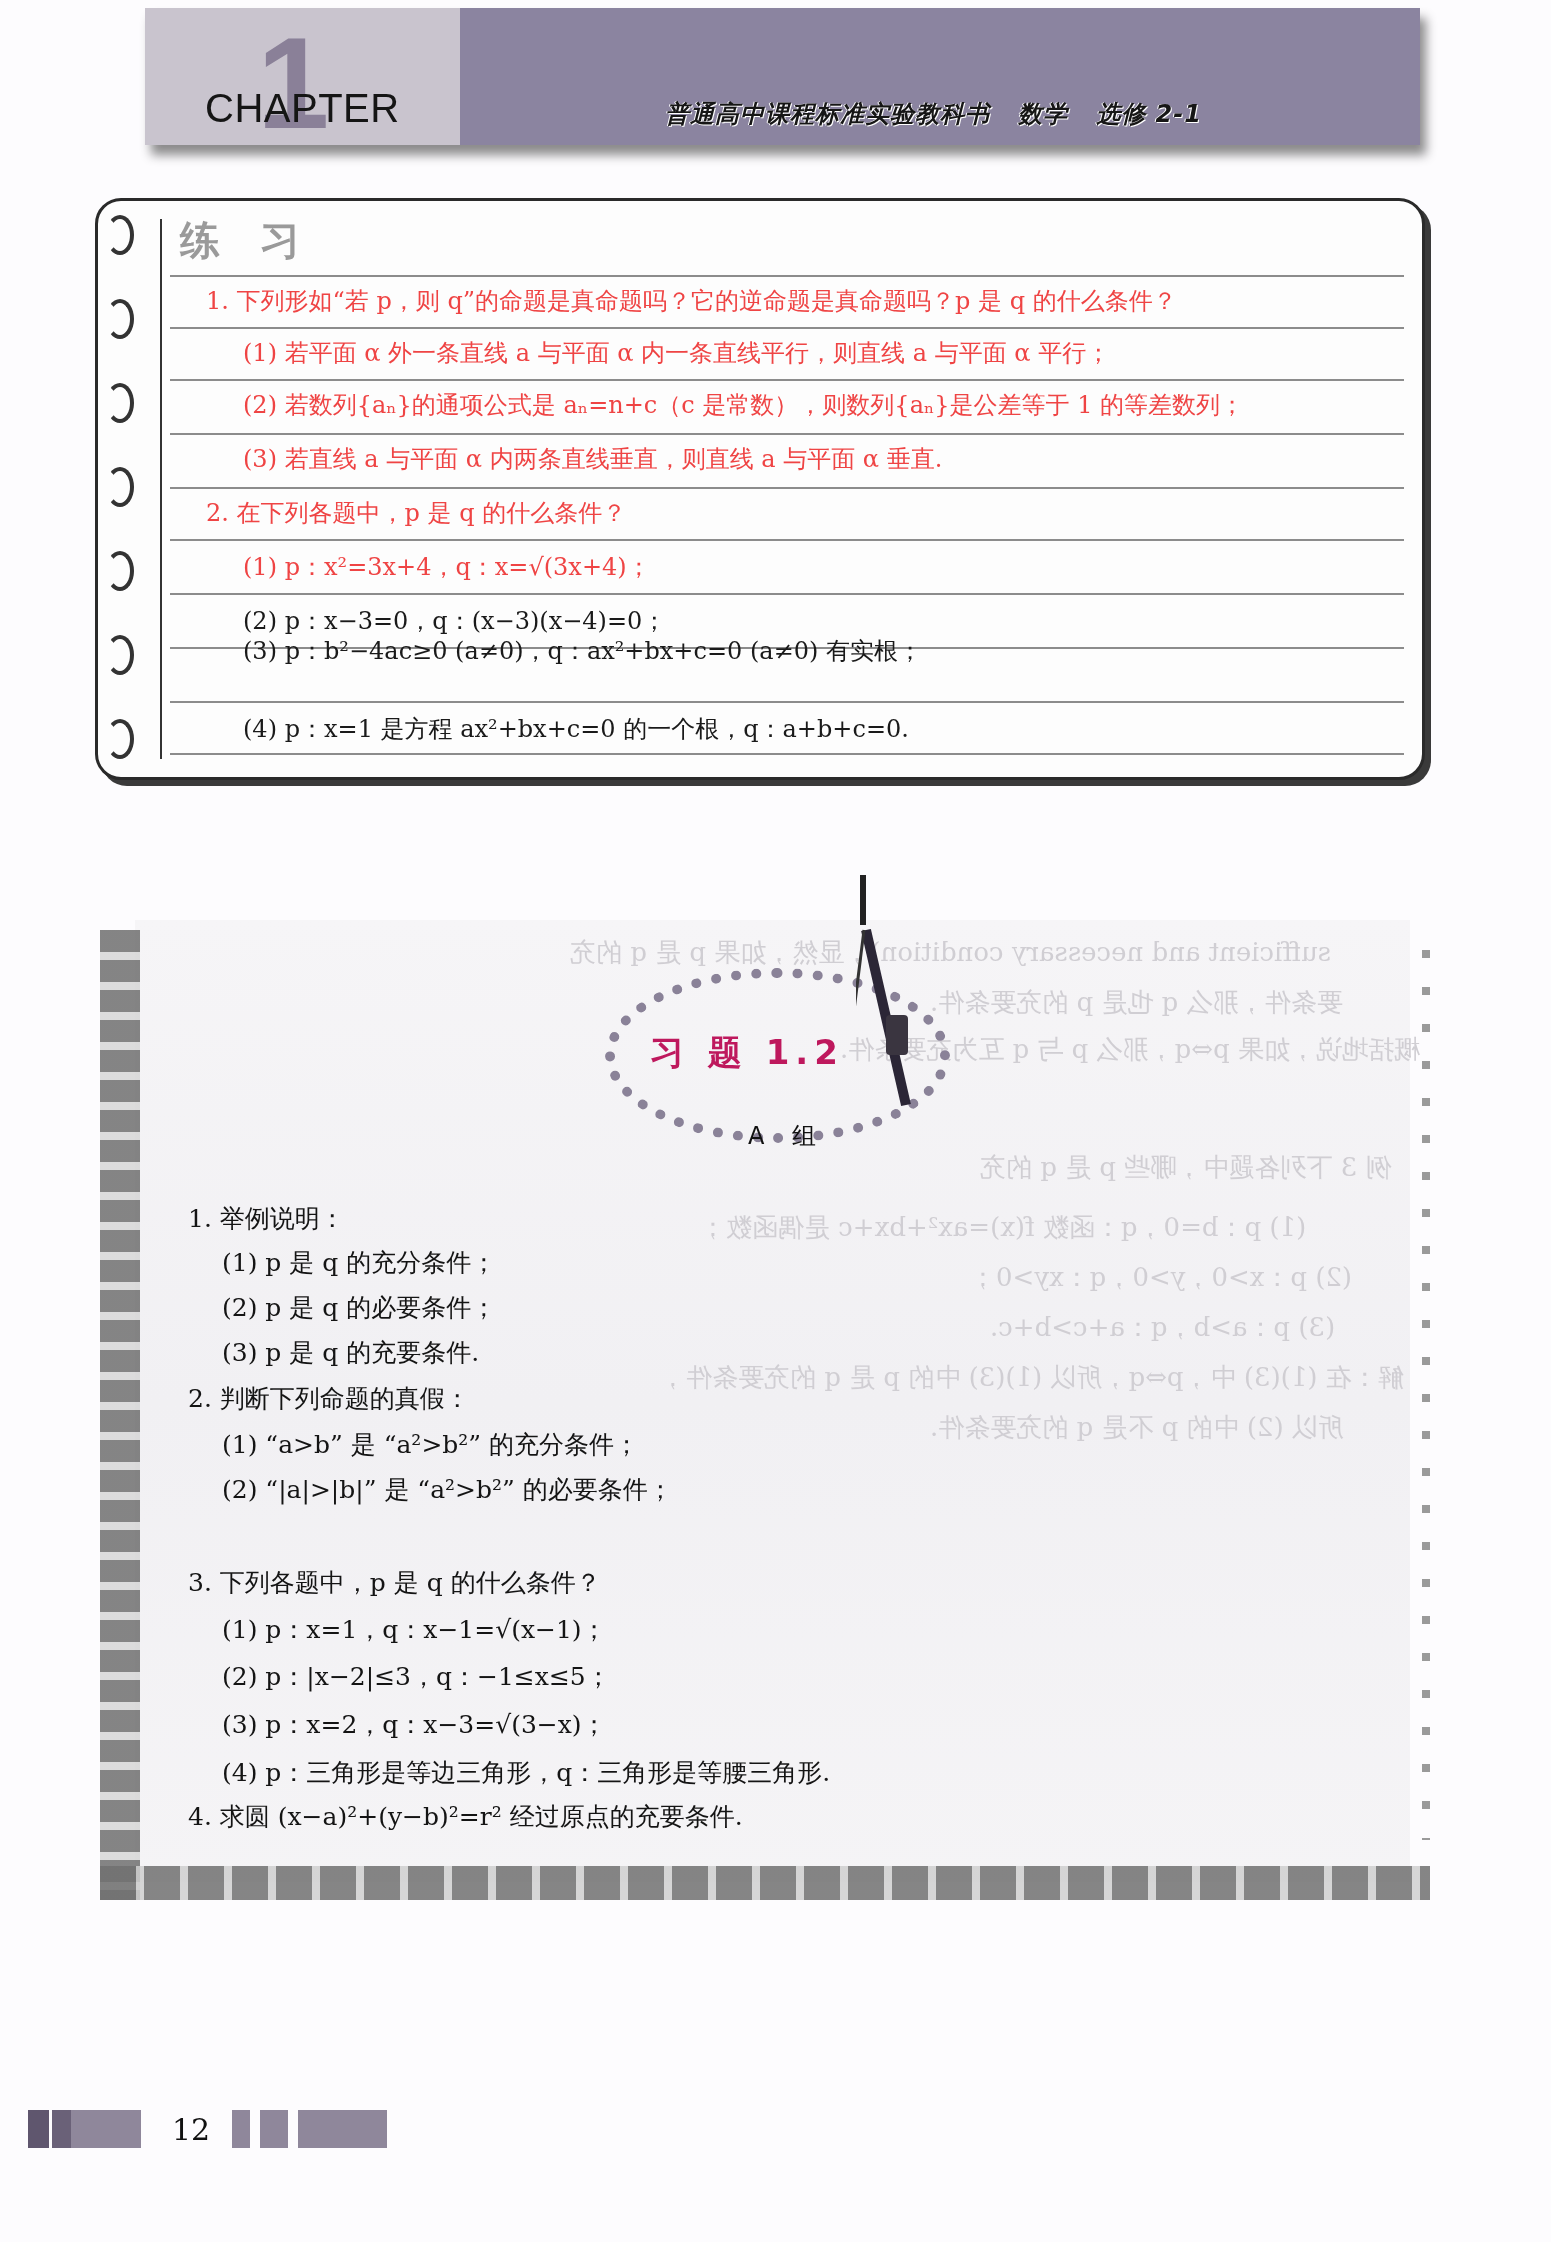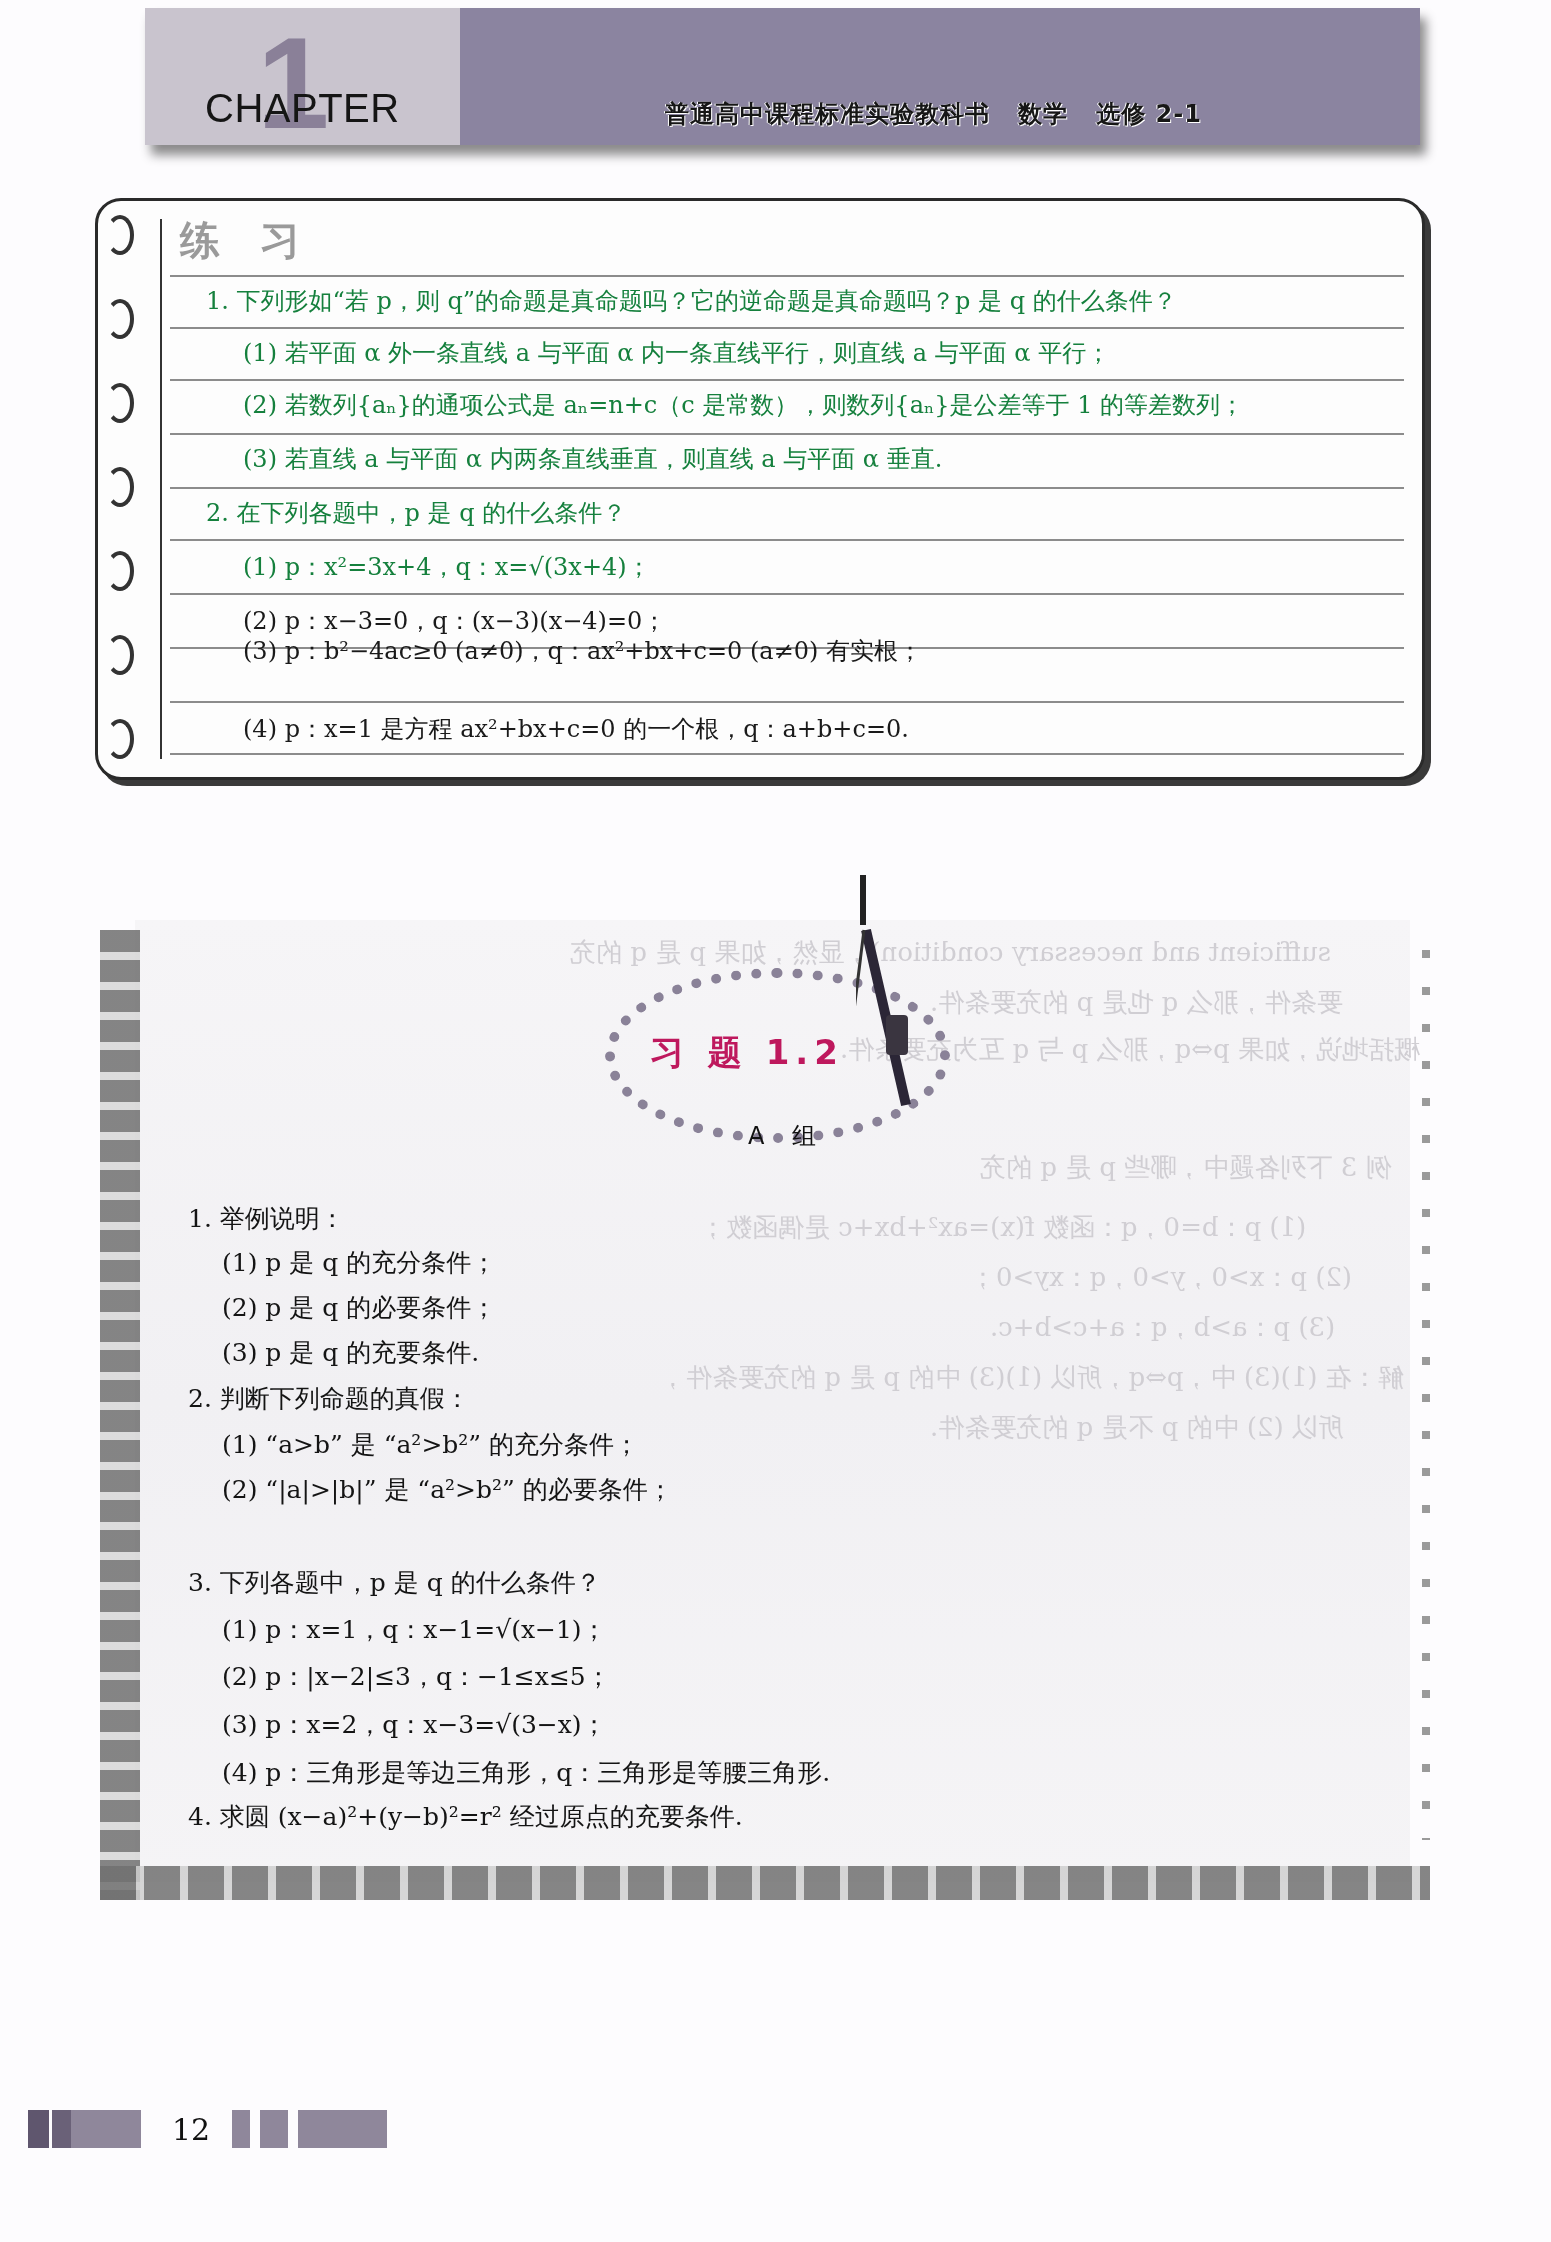--- a/index.html
+++ b/index.html
@@ -10,35 +10,35 @@
   .header { position: absolute; left: 145px; top: 8px; width: 1275px; height: 137px;
     box-shadow: 6px 10px 10px rgba(0,0,0,0.45); }
   .header-left { position: absolute; left: 0; top: 0; width: 315px; height: 137px;
     background: #c9c4ce; overflow: hidden; }
   .header-left .big-num { position: absolute; left: 112px; top: 10px; font-family: "Liberation Sans", sans-serif;
     font-weight: bold; font-size: 130px; line-height: 130px; color: #8a8098; }
   .header-left .chapter { position: absolute; left: 60px; top: 78px; font-family: "Liberation Sans", sans-serif;
     font-size: 40px; color: #151515; letter-spacing: 0.5px; }
   .header-right { position: absolute; left: 315px; top: 0; right: 0; height: 137px; background: #8b84a0; }
   .header-right .series { position: absolute; left: 205px; top: 90px; font-family: "DejaVu Sans", sans-serif;
-    font-weight: bold; font-size: 24px; color: #161616;
+    font-style: italic; font-weight: bold; font-size: 24px; color: #161616;
     text-shadow: 1px 1px 0 #ffffff, -1px 0 0 #ffffff; letter-spacing: 1px; white-space: pre; }
 
   
   .practice { position: absolute; left: 95px; top: 198px; width: 1330px; height: 582px;
     border: 3px solid #2a2a2a; border-radius: 26px; background: #fdfdfd;
     box-shadow: 6px 6px 0 #3a3a3a; }
   .practice .margin-line { position: absolute; left: 62px; top: 18px; bottom: 18px; width: 2px; background: #333; }
   .ring { position: absolute; left: 8px; width: 28px; height: 40px; border: 4px solid #333;
     border-left-color: transparent; border-radius: 50%; }
   .practice .title { position: absolute; left: 82px; top: 12px; font-family: "DejaVu Sans", sans-serif;
     font-weight: bold; font-size: 40px; color: #9a9a9a; letter-spacing: 40px; }
   .pline { position: absolute; left: 72px; right: 18px; height: 2px; background: #8c8c8c; }
   .ptext { position: absolute; font-size: 24px; white-space: nowrap; }
-  .ptext.faded { color: #15803d; }
+  .ptext.faded { color: #ef4444; }
   .ptext.dark { color: #1a1a1a; }
 
   
   .exercises { position: absolute; left: 100px; top: 920px; width: 1330px; height: 980px; }
   .ex-bg { position: absolute; left: 35px; top: 0; right: 20px; bottom: 18px;
     background: linear-gradient(180deg, #f6f5f7 0%, #f1f0f3 50%, #f5f4f6 100%); }
   .ex-left-strip { position: absolute; left: 0; top: 10px; width: 40px; bottom: 0;
     background: repeating-linear-gradient(180deg, #6f6f6f 0 22px, #d6d6d6 22px 30px); opacity: 0.85; }
   .ex-bottom-strip { position: absolute; left: 0; right: 0; bottom: 0; height: 34px;
     background: repeating-linear-gradient(90deg, #707070 0 36px, #cfcfcf 36px 44px); opacity: 0.85; }

